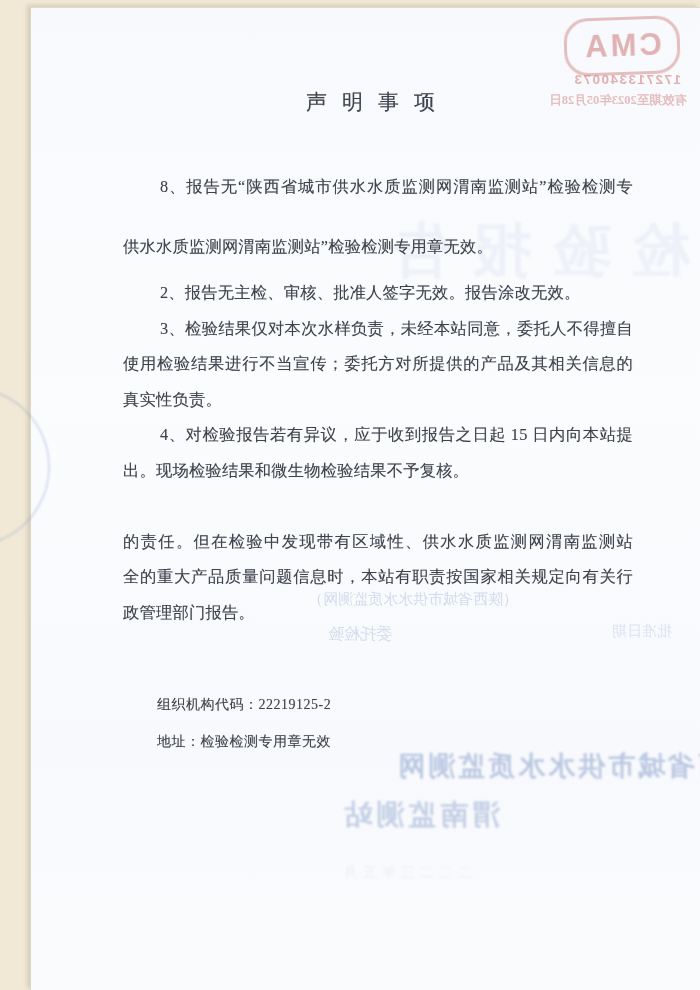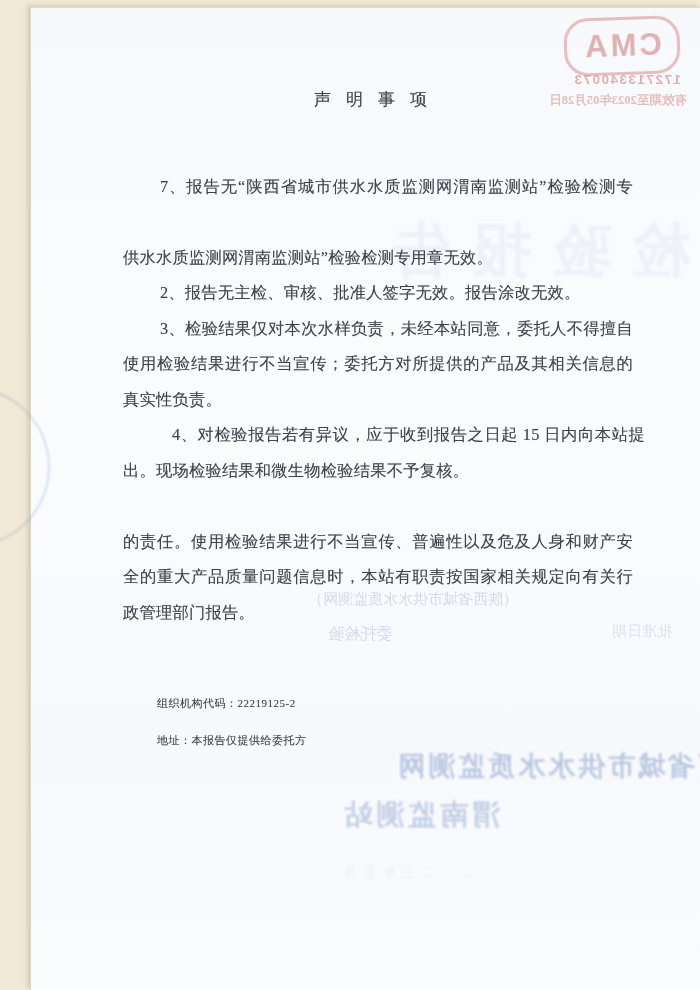--- a/index.html
+++ b/index.html
@@ -31,27 +31,27 @@
   .just{
     white-space:normal;
     text-align:justify;
     text-align-last:justify;
     overflow:hidden;
     height:22px;
   }
   #title{
     position:absolute;left:123px;top:88px;width:510px;
     text-align:center;
-    font-size:17px;letter-spacing:15px;
+    font-size:21px;letter-spacing:15px;
     color:#3f434c;
     text-shadow:0 0 0.8px rgba(63,67,76,0.35);
   }
   .contact{
     position:absolute;left:157px;
-    font-size:11px;color:#3f434c;
+    font-size:14px;color:#3f434c;
     letter-spacing:0.5px;white-space:nowrap;
     text-shadow:0 0 0.8px rgba(63,67,76,0.35);
   }
 
   
   .mirror{transform:scaleX(-1);}
   #cma-stamp{
     position:absolute;left:564px;top:17px;width:110px;height:52px;
     border:3px solid rgba(205,118,118,0.45);
     border-radius:24px;
@@ -146,31 +146,31 @@
   <div id="ghost-report-title" class="mirror">检验报告</div>
   <div id="ghost-net-small" class="mirror">（陕西省城市供水水质监测网）</div>
   <div id="ghost-label-left" class="mirror">委托检验</div>
   <div id="ghost-label-right" class="mirror">批准日期</div>
   <div id="ghost-net-large" class="mirror">陕西省城市供水水质监测网</div>
   <div id="ghost-station" class="mirror">渭南监测站</div>
   <div id="ghost-date" class="mirror">二〇二三年五月</div>
 
   <div id="title">声明事项</div>
 
-  <div class="bline just" style="top:176px;left:160px;width:473px;">7、报告无“陕西省城市供水水质监测网渭南监测站”检验检测专</div>
-  <div class="bline" style="top:247px;left:123px;font-family:Liberation Serif, serif;">供水水质监测网渭南监测站”检验检测专用章无效。</div>
+  <div class="bline just" style="top:176px;left:160px;width:473px;">8、报告无“陕西省城市供水水质监测网渭南监测站”检验检测专</div>
+  <div class="bline" style="top:236px;left:123px;font-family:Liberation Serif, serif;">供水水质监测网渭南监测站”检验检测专用章无效。</div>
 
   <div class="bline" style="top:282px;left:160px;">2、报告无主检、审核、批准人签字无效。报告涂改无效。</div>
 
   <div class="bline just" style="top:318px;left:160px;width:473px;">3、检验结果仅对本次水样负责，未经本站同意，委托人不得擅自</div>
   <div class="bline just" style="top:353px;left:123px;width:510px;">使用检验结果进行不当宣传；委托方对所提供的产品及其相关信息的</div>
   <div class="bline" style="top:389px;left:123px;">真实性负责。</div>
 
-  <div class="bline just" style="top:424px;left:160px;width:473px;margin-left:12px;">4、对检验报告若有异议，应于收到报告之日起 15 日内向本站提</div>
+  <div class="bline just" style="top:424px;left:160px;width:473px;">4、对检验报告若有异议，应于收到报告之日起 15 日内向本站提</div>
   <div class="bline" style="top:460px;left:123px;">出。现场检验结果和微生物检验结果不予复核。</div>
 
-  <div class="bline just" style="top:531px;left:123px;width:510px;">的责任。使用检验结果进行不当宣传、普遍性以及危及人身和财产安</div>
+  <div class="bline just" style="top:531px;left:123px;width:510px;">的责任。但在检验中发现带有区域性、供水水质监测网渭南监测站</div>
   <div class="bline" style="top:602px;left:123px;">政管理部门报告。</div>
   <div class="bline just" style="top:566px;left:123px;width:510px;">全的重大产品质量问题信息时，本站有职责按国家相关规定向有关行</div>
 
   <div class="contact" style="top:696px;">组织机构代码：22219125-2</div>
-  <div class="contact" style="top:733px;">地址：本报告仅提供给委托方</div>
+  <div class="contact" style="top:733px;">地址：检验检测专用章无效</div>
 </div>
 
 </body></html>

